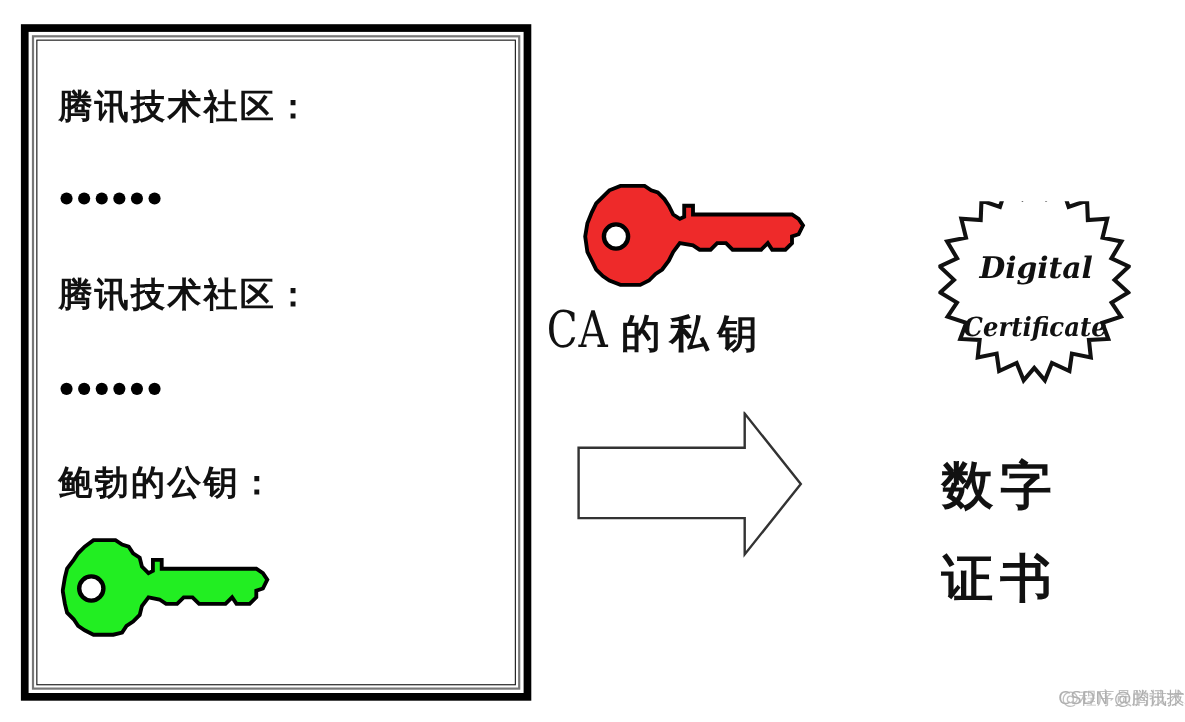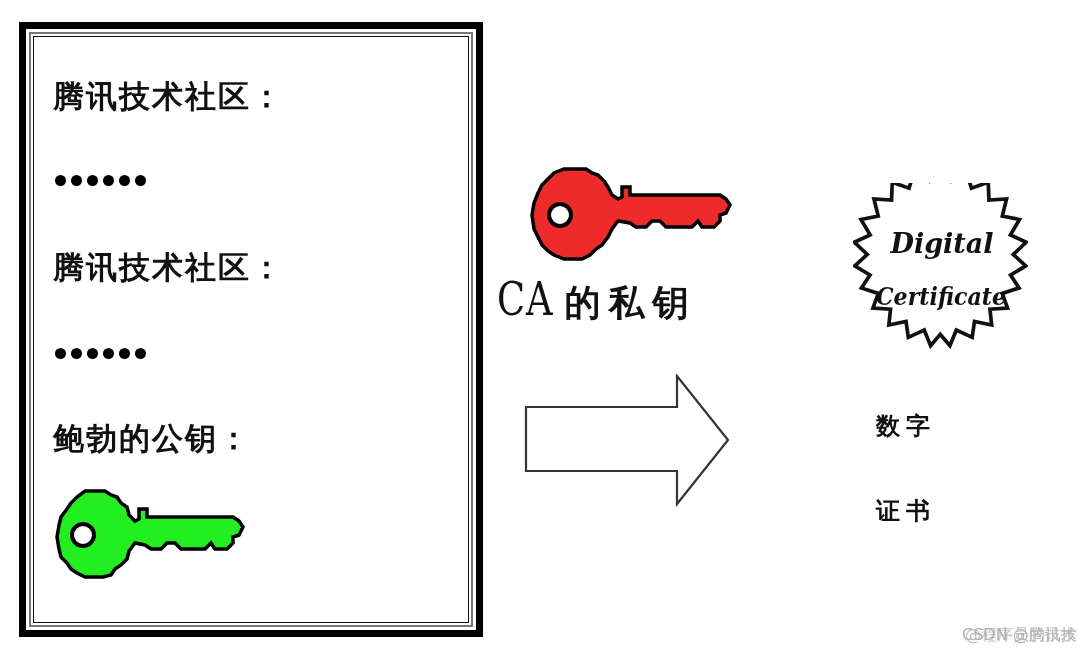--- a/index.html
+++ b/index.html
@@ -24,21 +24,21 @@
     letter-spacing: 2px; white-space: nowrap;
   }
   .dots { position: absolute; left: 55px; display: flex; gap: 5px; }
   .dots span { width: 11px; height: 11px; border-radius: 50%; background: #000; display: block; }
   .key { position: absolute; }
   .ca-label { position: absolute; left: 497px; top: 272px; white-space: nowrap; color: #111; }
   .ca-label .latin { font-family: "DejaVu Serif", serif; font-size: 46px; font-weight: normal; transform: scaleX(0.8); display: inline-block; transform-origin: left; letter-spacing: 1px; }
   .ca-label .cjk { font-size: 36px; font-weight: bold; letter-spacing: 8px; margin-left: -8px; }
   .arrow { position: absolute; left: 524px; top: 374px; }
   .seal { position: absolute; left: 853px; top: 183px; }
-  .cert-label { position: absolute; left: 876px; font-size: 24px; font-weight: bold; color: #111; letter-spacing: 6px; white-space: nowrap; }
+  .cert-label { position: absolute; left: 856px; font-size: 47px; font-weight: bold; color: #111; letter-spacing: 6px; white-space: nowrap; }
   .watermark {
     position: absolute; left: 962px; top: 625px; font-size: 16px; color: #b0b0b0; white-space: nowrap;
   }
   .watermark .overlay { position: absolute; left: 3px; top: 0; opacity: 0.8; }
 </style>
 </head>
 <body>
 
 <div class="doc-frame">
   <div class="inner1"></div>

